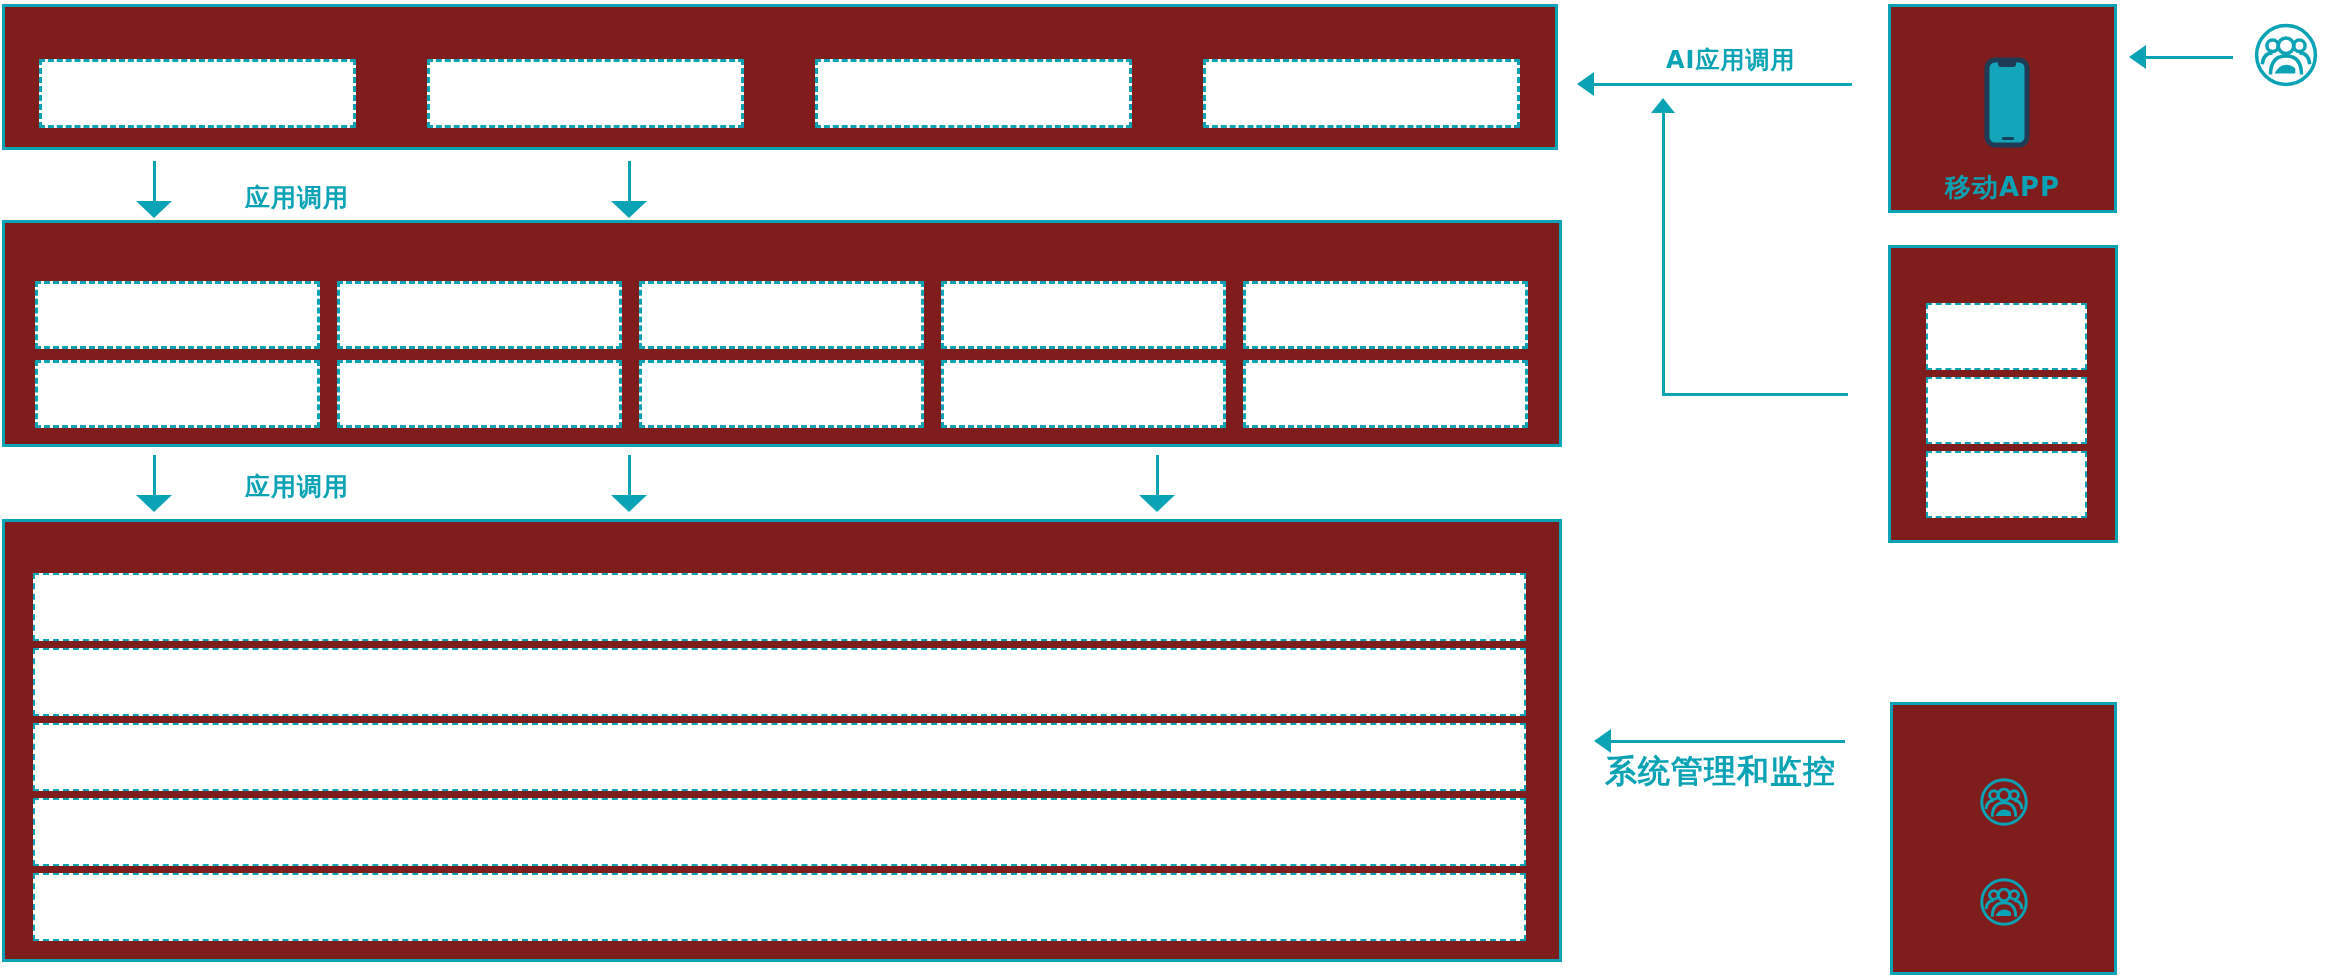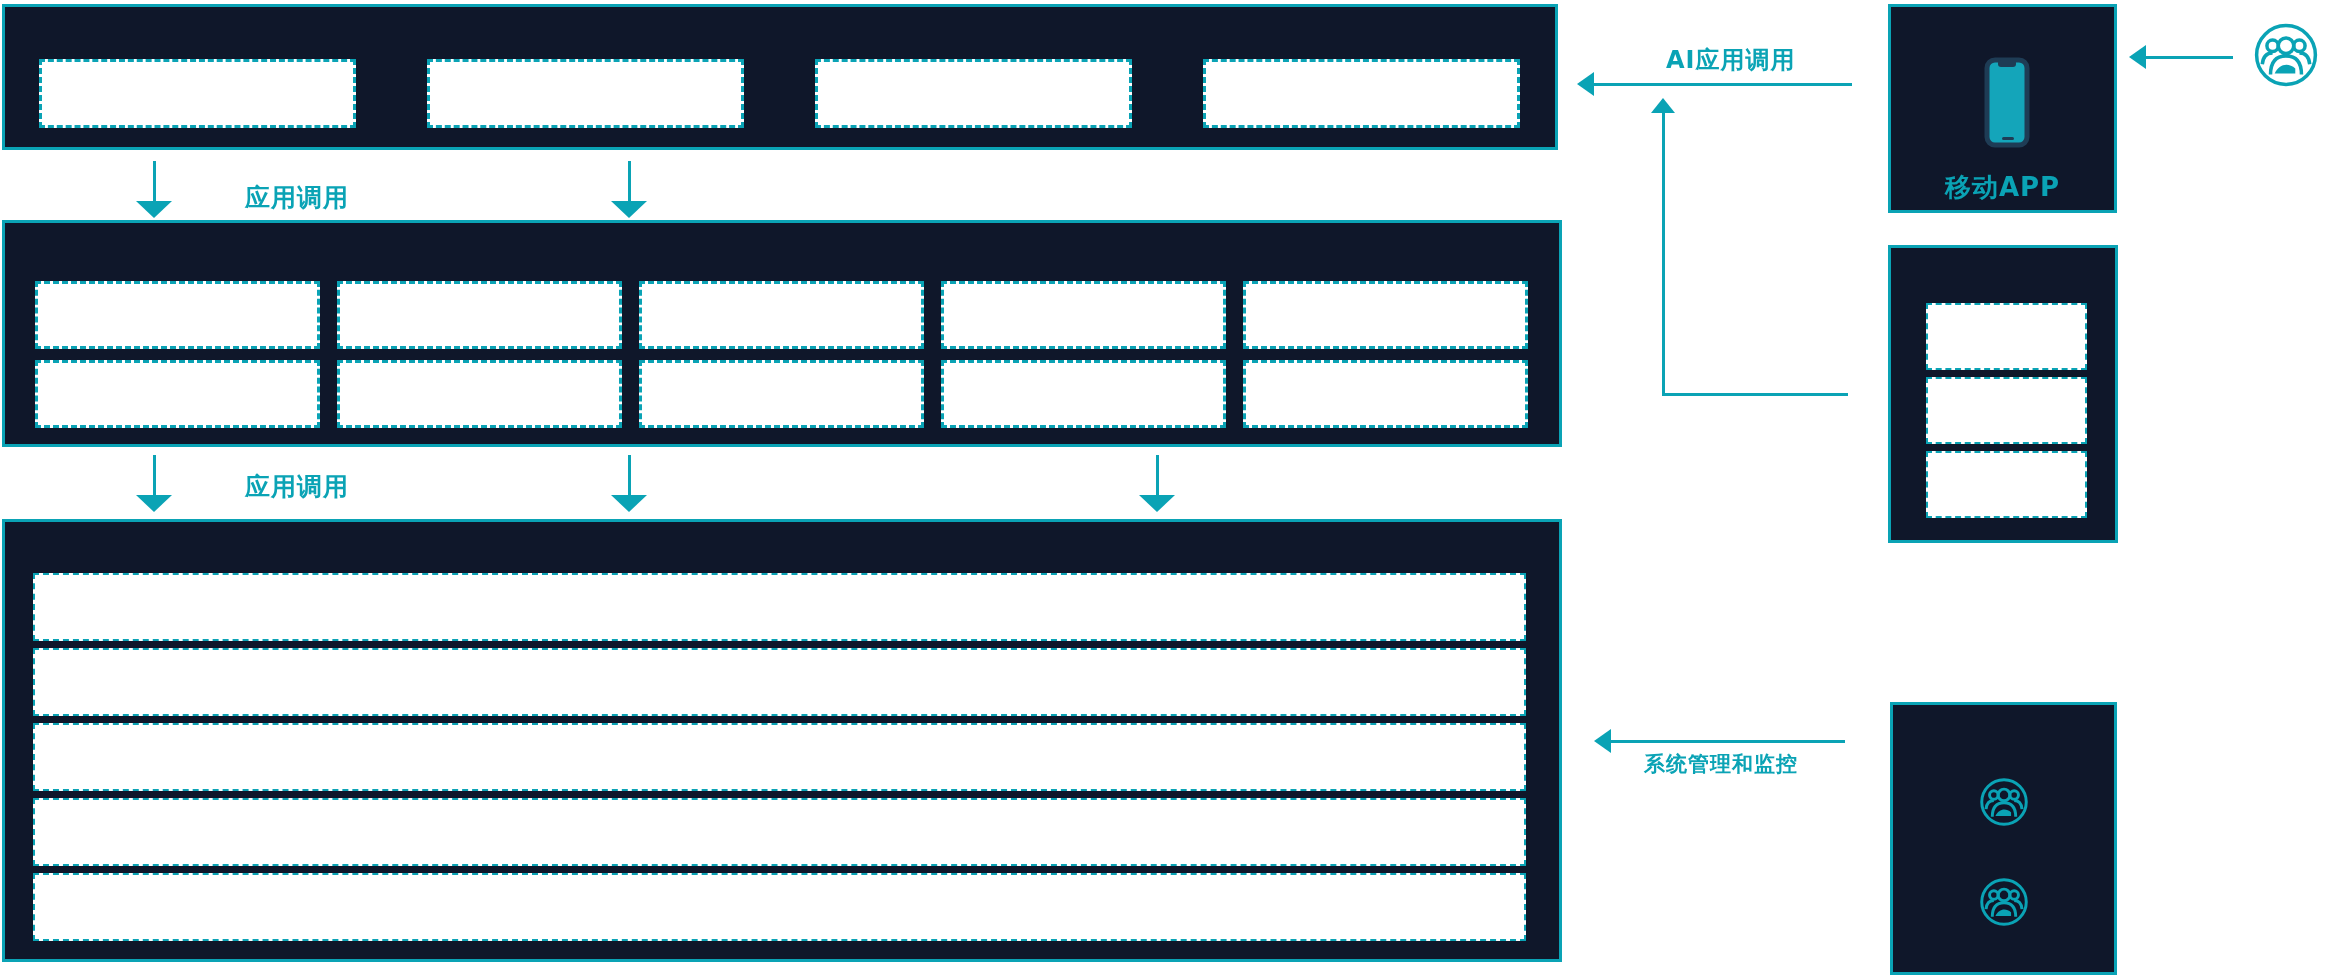--- a/index.html
+++ b/index.html
@@ -1,18 +1,18 @@
 <!DOCTYPE html>
 <html><head>
 <meta charset="utf-8">
 <style>
   html,body{margin:0;padding:0;background:#ffffff;}
   .canvas{position:relative;width:2326px;height:977px;background:#fff;overflow:hidden;
           font-family:"DejaVu Sans","Liberation Sans",sans-serif;}
-  .box{position:absolute;border:3px solid var(--teal);background:#0f172a;box-sizing:border-box;}
+  .box{position:absolute;border:3px solid var(--teal);background:#7f1d1d;box-sizing:border-box;}
   .cell{border:3px dashed var(--teal);box-sizing:border-box;background:#fff;}
   .cell-thin{border:2px dashed var(--teal);box-sizing:border-box;background:#fff;}
   .lbl{position:absolute;color:var(--teal);font-weight:bold;letter-spacing:1px;white-space:nowrap;}
   .shaft-v{position:absolute;width:3px;background:var(--teal);}
   .shaft-h{position:absolute;height:3px;background:var(--teal);}
   .head-down{position:absolute;width:0;height:0;border-left:18px solid transparent;
              border-right:18px solid transparent;border-top:17px solid var(--teal);}
   .head-up{position:absolute;width:0;height:0;border-left:12px solid transparent;
            border-right:12px solid transparent;border-bottom:15px solid var(--teal);}
   .head-left{position:absolute;width:0;height:0;border-top:12px solid transparent;
@@ -123,21 +123,21 @@
   <div class="box" style="left:1888px;top:245px;width:230px;height:298px;">
     <div class="plat-cells">
         <div class="cell-thin"></div>
         <div class="cell-thin"></div>
         <div class="cell-thin"></div>
       </div>
   </div>
 
   <div class="shaft-h" style="left:1611px;top:740px;width:234px;"></div>
   <div class="head-left" style="left:1594px;top:729px;"></div>
-  <div class="lbl" style="left:1644px;top:750px;font-size:21px;">系统管理和监控</div>
+  <div class="lbl" style="left:1605px;top:750px;font-size:32px;">系统管理和监控</div>
 
   <div class="box" style="left:1890px;top:702px;width:227px;height:273px;">
     <div class="admin-icons">
       <div style="width:50px;height:50px;">
         <svg width="50" height="50" viewBox="0 0 64 64" fill="none" stroke="#0AA3B5" stroke-width="3.8">
           <circle cx="32" cy="32" r="28.5"></circle>
           <circle cx="19" cy="23" r="5.5"></circle>
             <circle cx="45" cy="23" r="5.5"></circle>
           <path d="M9,41 Q10,30 19,30"></path>
             <path d="M55,41 Q54,30 45,30"></path>

